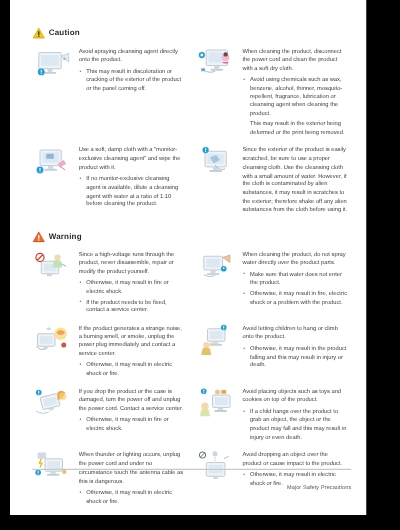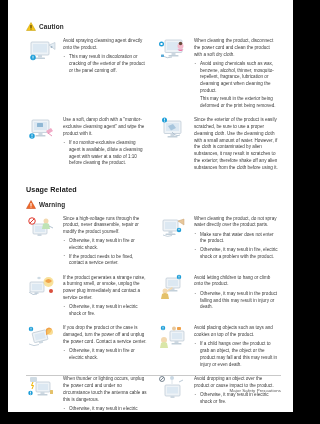--- a/index.html
+++ b/index.html
@@ -245,21 +245,20 @@
               <div class="tip-lead">Since the exterior of the product is easily scratched, be sure to use a proper cleansing cloth. Use the cleansing cloth with a small amount of water. However, if the cloth is contaminated by alien substances, it may result in scratches to the exterior; therefore shake off any alien substances from the cloth before using it.</div>
             </div>
           </div>
 
         </div>
       </div>
 
       <div class="spacer"></div>
 
       <div>
-        <div class="section-title">Usage Related</div>
 
         <div class="alert-head">
           <span class="tri">
             <svg viewBox="0 0 20 18">
               <polygon points="10,1 19,17 1,17" fill="#ef6a2a" stroke="#c23d0c" stroke-width="1"></polygon>
               <rect x="9" y="6" width="2" height="6" fill="#fff"></rect>
               <rect x="9" y="13" width="2" height="2" fill="#fff"></rect>
             </svg>
           </span>
           <span class="label">Warning</span>

